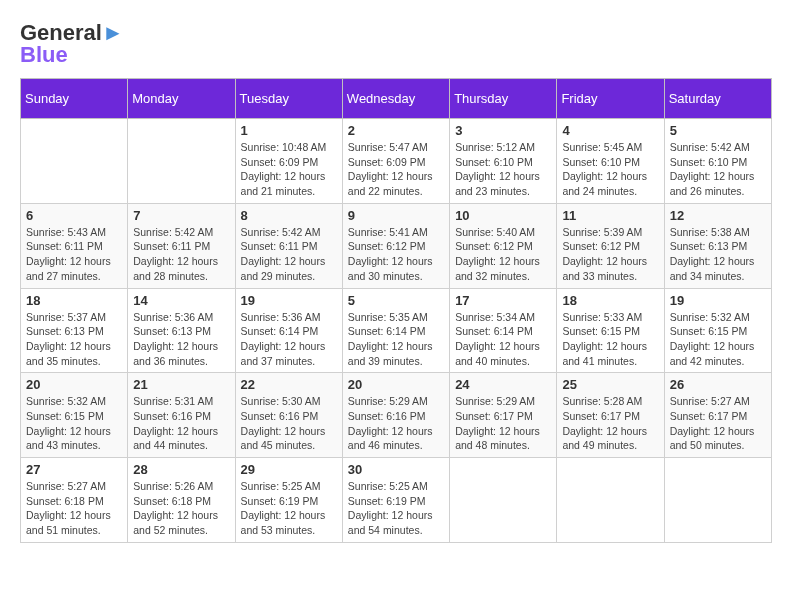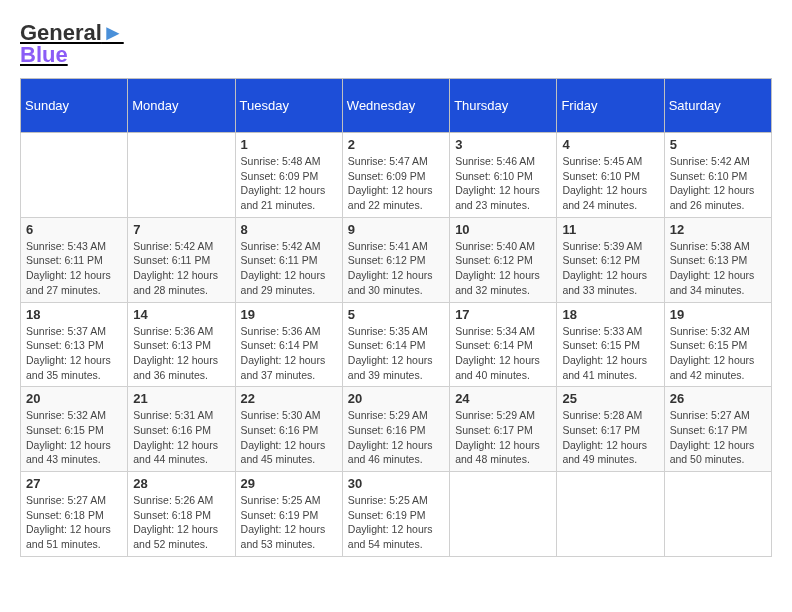--- a/index.html
+++ b/index.html
@@ -8,21 +8,20 @@
       background: #fff;
       width: 792px;
       min-height: 612px;
       padding: 20px;
     }
     .header-area {
       display: flex;
       justify-content: space-between;
       align-items: flex-start;
       margin-bottom: 10px;
-      text-decoration: underline;
     }
     .logo {
       display: flex;
       flex-direction: column;
       align-items: flex-start;
     }
     .title-area {
       text-align: right;
     }
     .calendar-title {
@@ -34,23 +33,23 @@
     .calendar-subtitle {
       font-size: 14px;
       color: #555;
     }
     .calendar-table {
       width: 100%;
       border-collapse: collapse;
       font-size: 11px;
     }
     .calendar-table th {
-      background-color: #1d4ed8;
+      background-color: #6d28d9;
       color: #fff;
-      padding: 19px 4px;
+      padding: 12px 4px;
       text-align: left;
       font-size: 13px;
       font-weight: normal;
       border: 1px solid #c0c0c0;
     }
     .calendar-table td {
       border: 1px solid #d0d0d0;
       padding: 4px 5px;
       vertical-align: top;
       width: calc(100%/7);
@@ -105,33 +104,33 @@
         <th>Friday</th>
         <th>Saturday</th>
       </tr>
   </thead>
   <tbody id="calendar-body">
   <tr>
         <td class="empty-cell"></td>
         <td class="empty-cell"></td>
         <td>
           <span class="day-number">1</span>
-          <div class="day-info">Sunrise: 5:48 AM
+          <div class="day-info">Sunrise: 10:48 AM
 Sunset: 6:09 PM
 Daylight: 12 hours and 21 minutes.</div>
         </td>
         <td>
           <span class="day-number">2</span>
           <div class="day-info">Sunrise: 5:47 AM
 Sunset: 6:09 PM
 Daylight: 12 hours and 22 minutes.</div>
         </td>
         <td>
           <span class="day-number">3</span>
-          <div class="day-info">Sunrise: 5:46 AM
+          <div class="day-info">Sunrise: 5:12 AM
 Sunset: 6:10 PM
 Daylight: 12 hours and 23 minutes.</div>
         </td>
         <td>
           <span class="day-number">4</span>
           <div class="day-info">Sunrise: 5:45 AM
 Sunset: 6:10 PM
 Daylight: 12 hours and 24 minutes.</div>
         </td>
         <td>

